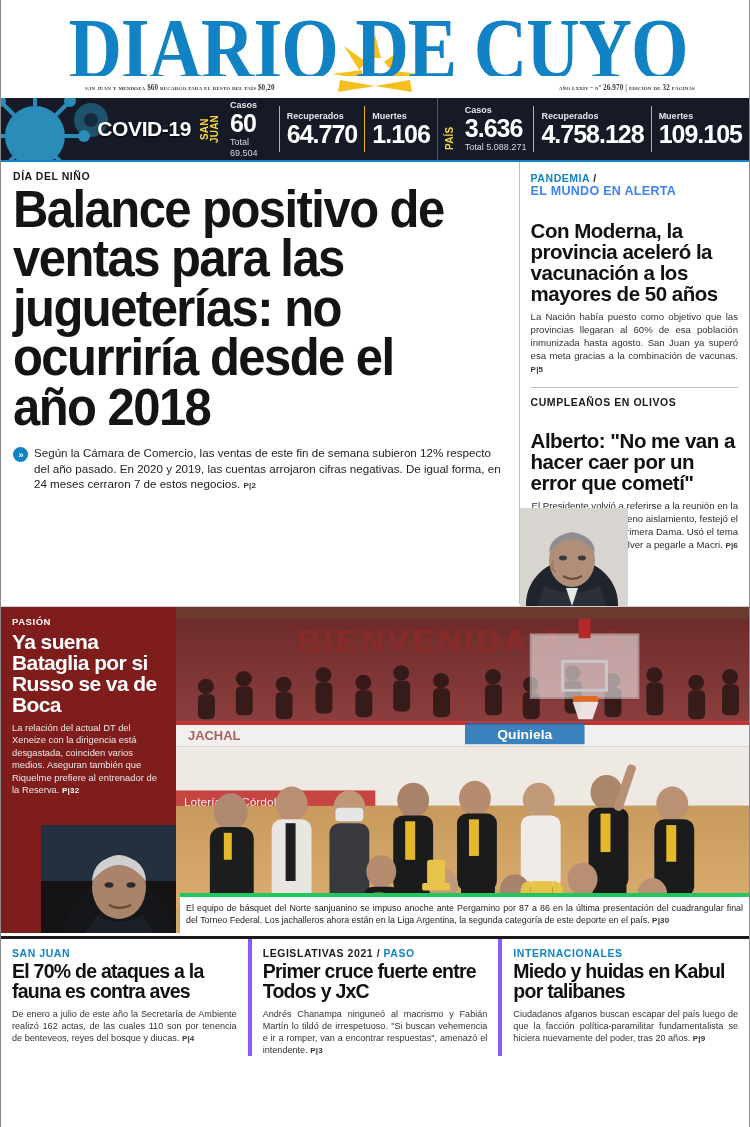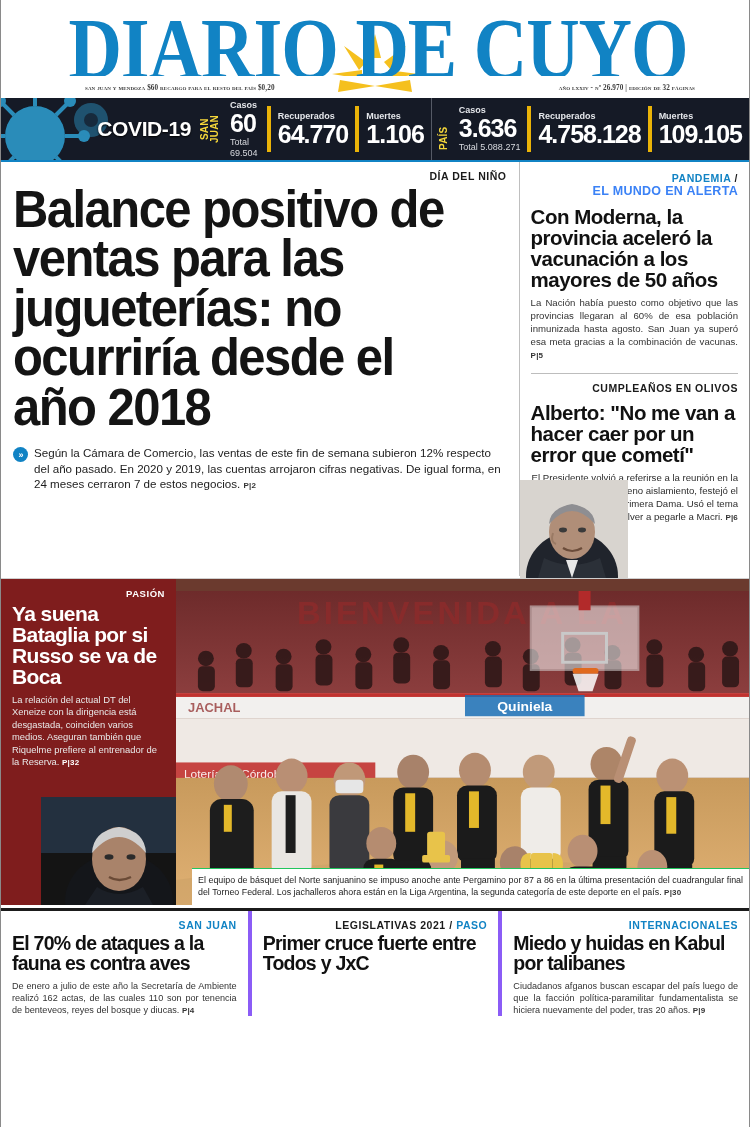--- a/index.html
+++ b/index.html
@@ -126,38 +126,38 @@
     height:42px;
     display:flex; align-items:center;
   }
   .stats {
     position:relative; z-index:2;
     display:flex; align-items:center;
     flex:1;
   }
   .stat {
     padding:0 7px;
-    border-left:4px solid #eab308;
+    border-left:1px solid #eab308;
     min-height:46px;
     display:flex; flex-direction:column; justify-content:center;
   }
   .stat:first-child { border-left:none; }
   .stat .lbl { font-size:9px; font-weight:700; color:#e4e6ea; line-height:11px; }
   .stat .num { font-size:25px; font-weight:700; letter-spacing:-1px; line-height:25px; }
   .stat .tot { font-size:9px; font-weight:400; color:#d7d9de; line-height:11px; margin-top:1px;}
   .pais-block { display:flex; align-items:center; border-left:1px solid #555a66; padding-left:4px;}
 
   
   .mainrow { display:flex; }
   .col-left { width:519px; padding:8px 12px 0 12px; position:relative; }
   .col-right { width:231px; border-left:1px solid #bfbfbf; padding:10px 11px 0 11px; }
 
   .kicker {
     font-size:10.5px; font-weight:700; letter-spacing:.55px;
-    color:#1a1a1a; text-transform:uppercase; margin-bottom:3px;text-align:right;
+    color:#1a1a1a; text-transform:uppercase; margin-bottom:3px;
   }
   .kicker.blue { color:#1183c4; }
   .kicker .slash { color:#1a1a1a; font-weight:700;}
   .kicker .sec2 { color:#3b82f6; display:block; font-size:12.5px; letter-spacing:.3px;}
 
   h1.lead {
     font-family:"Liberation Sans", sans-serif;
     font-weight:700;
     font-size:51px;
     line-height:.97;
@@ -181,21 +181,21 @@
     letter-spacing:-1px;
   }
   .lead-sum p {
     font-size:11.6px; line-height:1.32; color:#1c1c1c;
   }
   .pg { font-size:8px; font-weight:700; color:#333; letter-spacing:.2px;}
 
   
   h2.sub {
     font-weight:700; font-size:20.5px; line-height:1.03;
-    letter-spacing:-.5px; color:#111; margin-top:8px;
+    letter-spacing:-.5px; color:#111; margin-top:22px;
   }
   .body-sm { font-size:9.6px; line-height:1.34; color:#333; margin-top:7px; text-align:justify;}
   .rule { border-top:1px solid #bdbdbd; margin:11px 0 8px; }
 
   .alberto-wrap { position:relative; margin-top:6px; min-height:104px; }
   .alberto-photo {
     position:absolute; left:-11px; top:8px;
     width:108px; height:98px;
     overflow:hidden;
   }
@@ -225,25 +225,25 @@
   .bb-photo { position:absolute; inset:0;margin-top:12px; }
   .bb-title {
     position:absolute; left:0; right:0; top:5px;
     text-align:center;
     color:#fff; font-size:24px; font-weight:700;
     letter-spacing:-.6px;
     text-shadow:0 1px 4px rgba(0,0,0,.75), 0 0 12px rgba(0,0,0,.5);
     z-index:5;
   }
   .bb-cap {
-    position:absolute; left:16px; right:0; bottom:0;
+    position:absolute; left:4px; right:0; bottom:0;
     background:#fff; color:#1c1c1c;
     font-size:8.9px; line-height:1.35;
     padding:5px 6px 6px 6px;
-    border-top:1px solid #22c55e;
+    border-top:4px solid #22c55e;
     z-index:6;
     text-align:justify;
   }
 
   
   .bottom {
     display:flex;
     border-top:3px solid #1b1b1b;
     margin-top:3px;
   }
@@ -618,20 +618,24 @@
       </p>
     </div>
 
     <div class="bcol">
       <div class="kicker bk-dark">
         <span>LEGISLATIVAS 2021</span>
         <span>/</span>
         <span class="bk-blue">PASO</span>
       </div>
       <h4>Primer cruce fuerte entre Todos y JxC</h4>
+      <p class="body-sm">
+        <span>Andrés Chanampa ninguneó al macrismo y Fabián Martín lo tildó de irrespetuoso. "Si buscan vehemencia e ir a romper, van a encontrar respuestas", amenazó el intendente.</span>
+        <span class="pg">P|3</span>
+      </p>
     </div>
 
     <div class="bcol">
       <div class="kicker bk-blue">INTERNACIONALES</div>
       <h4>Miedo y huidas en Kabul por talibanes</h4>
       <p class="body-sm">
         <span>Ciudadanos afganos buscan escapar del país luego de que la facción política-paramilitar fundamentalista se hiciera nuevamente del poder, tras 20 años.</span>
         <span class="pg">P|9</span>
       </p>
     </div>

